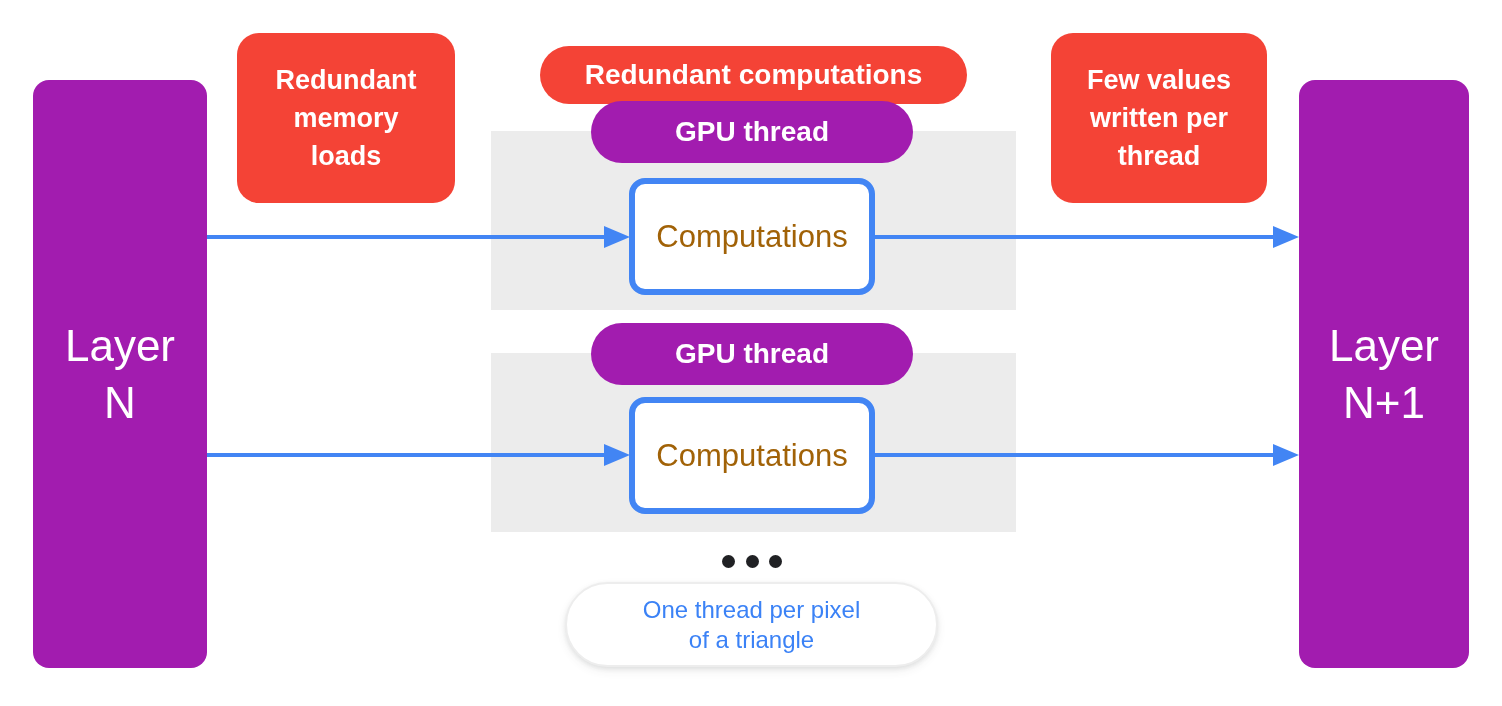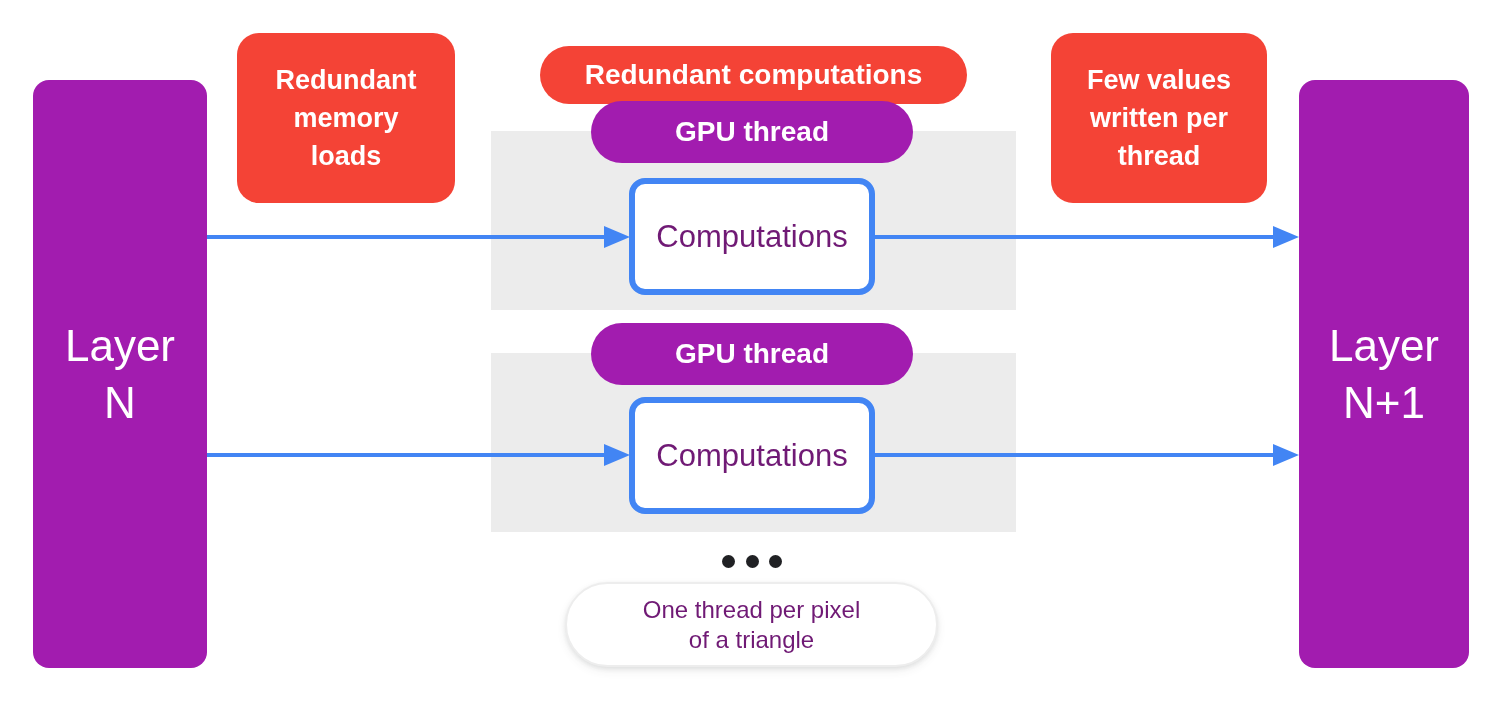--- a/index.html
+++ b/index.html
@@ -65,21 +65,21 @@
   .gpu-2{top:323px;}
 
   
   .comp-box{
     position:absolute;
     left:629px;width:246px;height:117px;
     background:#ffffff;
     border:6px solid #4285F4;border-radius:16px;
     box-sizing:border-box;
     display:flex;align-items:center;justify-content:center;
-    color:#701a75;font-size:31px;font-weight:400;
+    color:#a16207;font-size:31px;font-weight:400;
   }
   .comp-1{top:178px;}
   .comp-2{top:397px;}
 
   
   .arrow{position:absolute;height:22px;}
   .arrow .shaft{
     position:absolute;left:0;right:24px;top:9px;height:4px;background:#4285F4;
   }
   .arrow .head{
@@ -102,21 +102,21 @@
 
   
   .caption-pill{
     position:absolute;
     left:565px;top:582px;width:373px;height:85px;
     background:#ffffff;
     border:2px solid #EDEDED;border-radius:44px;
     box-sizing:border-box;
     box-shadow:0 2px 4px rgba(60,64,67,.10), 0 4px 10px rgba(60,64,67,.08);
     display:flex;align-items:center;justify-content:center;
-    color:#701a75;font-size:24px;line-height:30px;
+    color:#3b82f6;font-size:24px;line-height:30px;
     text-align:center;white-space:pre-line;
   }
 </style>
 </head>
 <body>
 
 <div class="canvas">
 
   <div class="gray-band gray-1"></div>
   <div class="gray-band gray-2"></div>

